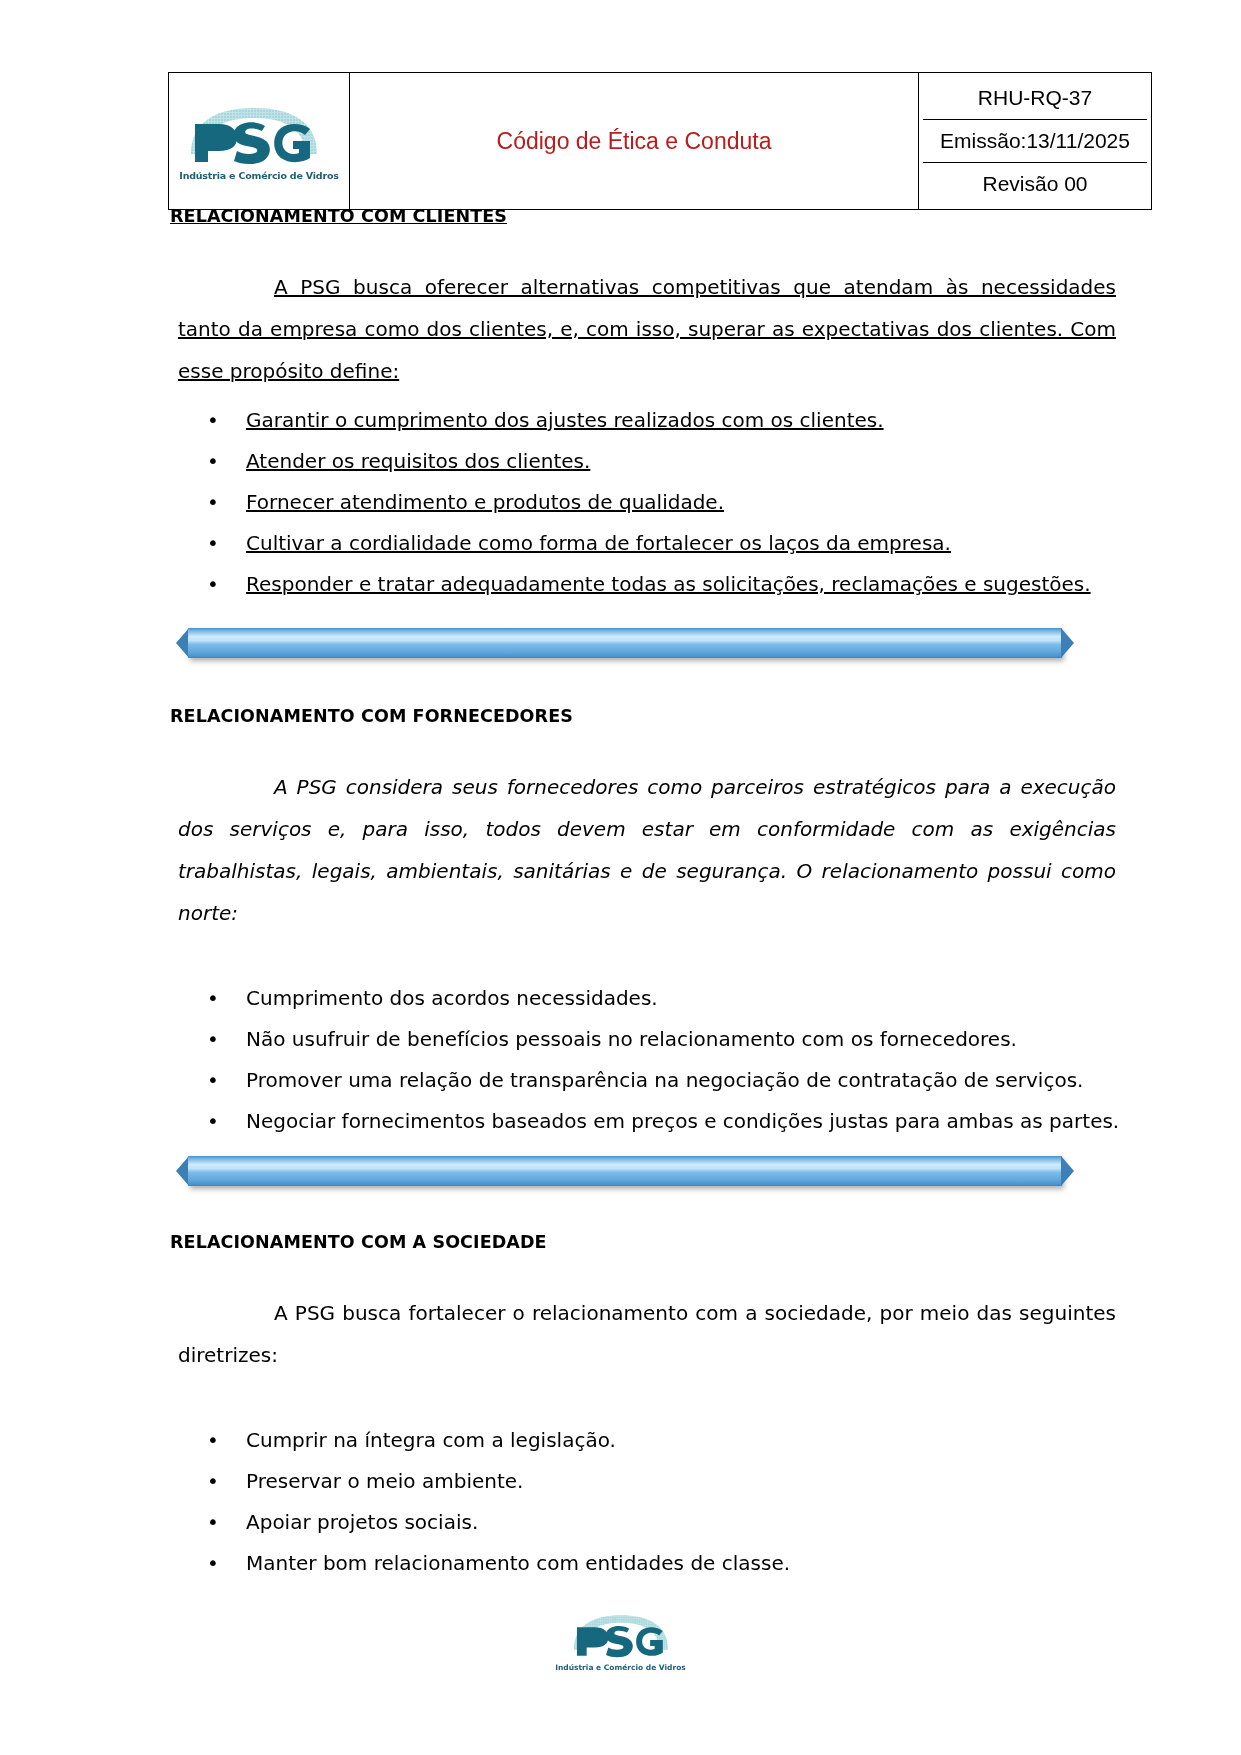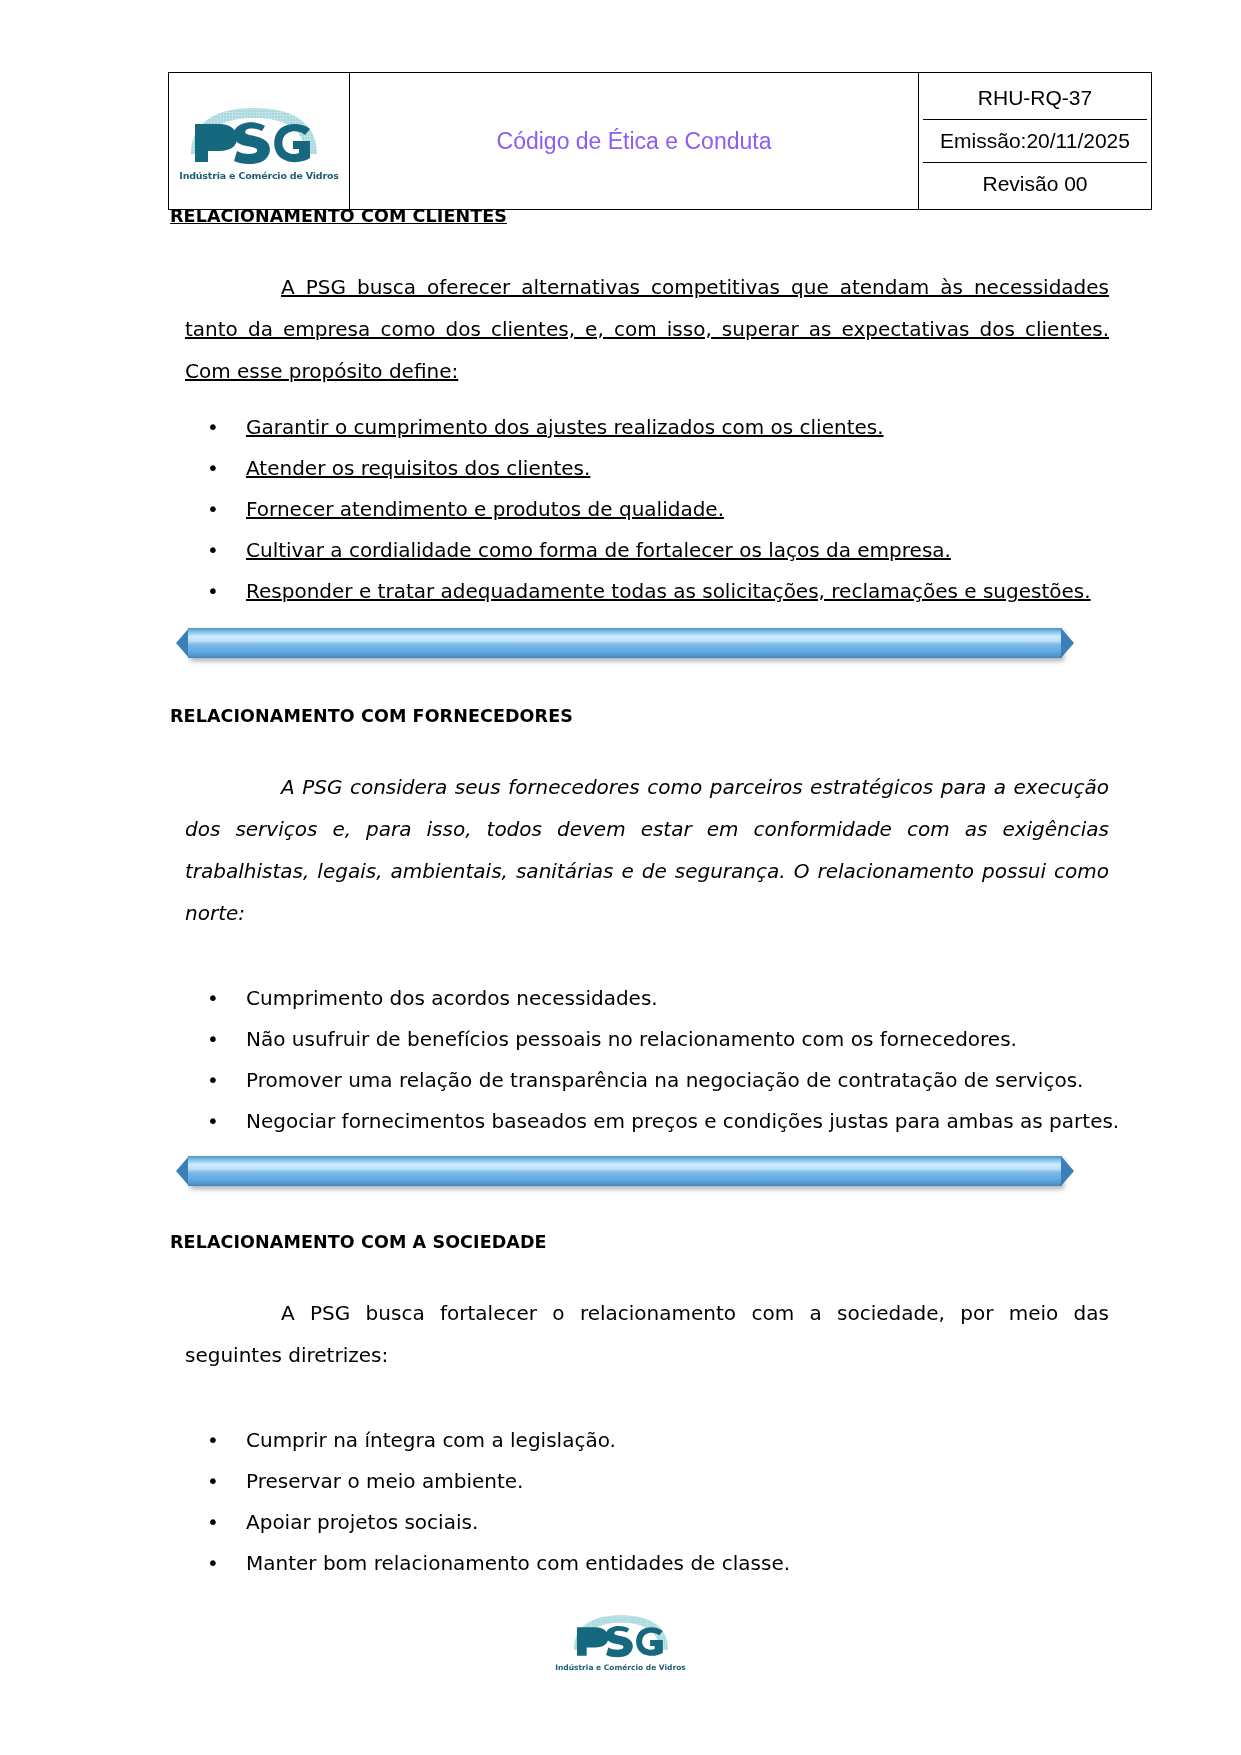--- a/index.html
+++ b/index.html
@@ -40,21 +40,21 @@
   .hdr-logo-cell {
     width: 172px;
     height: 104px;
     text-align: center;
   }
   .hdr-title-cell {
     width: 560px;
     text-align: center;
     font-family: "Liberation Sans", sans-serif;
     font-size: 23px;
-    color: #8b5cf6;
+    color: #b91c1c;
   }
   .hdr-right-cell {
     width: 224px;
     padding: 0;
   }
   .hdr-right-table {
     width: 100%;
     border-collapse: collapse;
     table-layout: fixed;
   }
@@ -106,21 +106,21 @@
     font-weight: bold;
     letter-spacing: 0.1px;
     margin: 0;
   }
   .para {
     font-family: "DejaVu Sans", sans-serif;
     font-size: 20px;
     line-height: 42px;
     text-align: justify;
     text-justify: inter-word;
-    margin: 15px;
+    margin: 8px;
     text-indent: 96px;
     hyphens: none;
   }
   .para.last-line-normal {
     text-align-last: left;
   }
   ul.bullets {
     list-style: none;
     margin: 0;
     padding: 0;
@@ -254,21 +254,21 @@
         </div>
       </td>
       <td class="hdr-title-cell">Código de Ética e Conduta</td>
       <td class="hdr-right-cell">
         <table class="hdr-right-table">
           <tbody>
                 <tr>
                   <td>RHU-RQ-37</td>
                 </tr>
           <tr>
-                  <td>Emissão:20/11/2025</td>
+                  <td>Emissão:13/11/2025</td>
                 </tr>
           <tr>
                   <td>Revisão 00</td>
                 </tr>
         </tbody>
             </table>
       </td>
     </tr>
   </tbody>
     </table>

